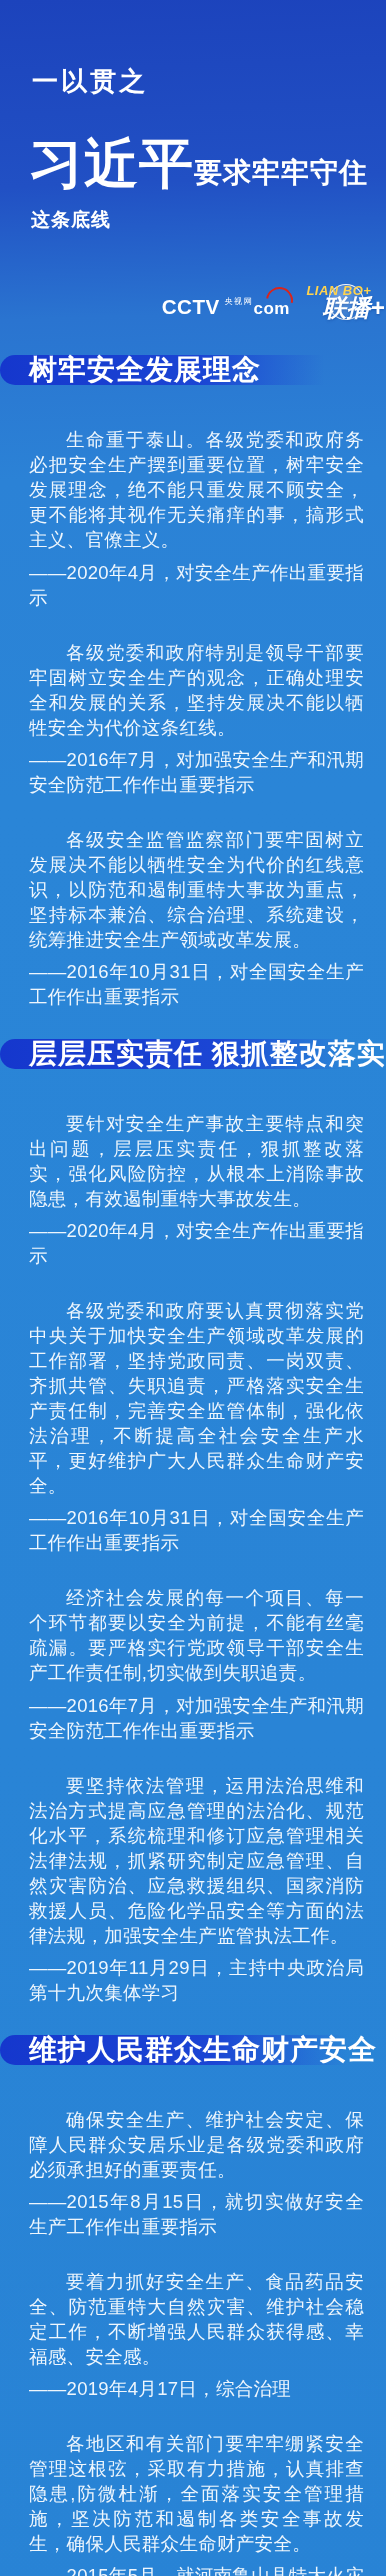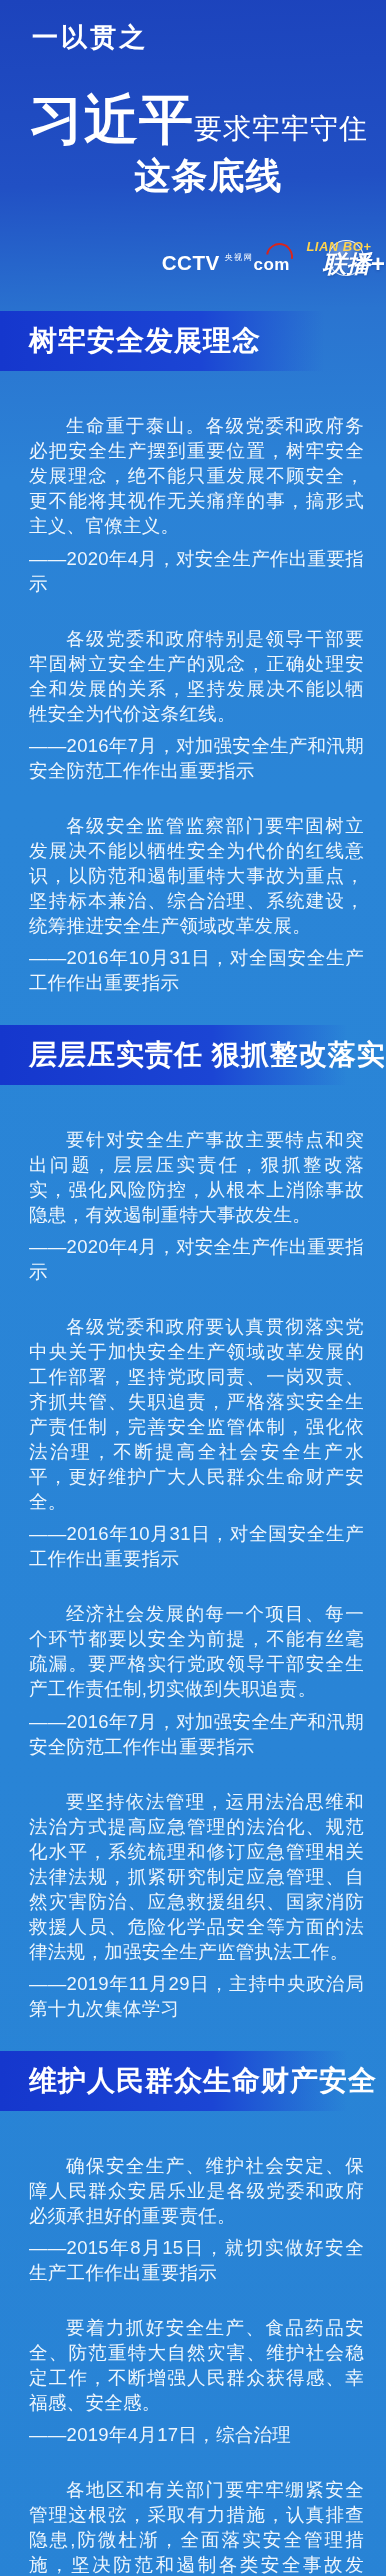--- a/index.html
+++ b/index.html
@@ -8,38 +8,38 @@
   .page {
     position:relative;
     width:386px; height:2658px;
     overflow:hidden;
     background:linear-gradient(178deg,
       #1c43bc 0%, #2150c4 7%, #2a74d0 12%,
       #2b82d6 18%, #2a85d7 30%, #2883d5 100%);
   }
 
   
-  header { padding-top:21px; }
+  header { padding-top:65px; }
 
   .kicker {
     margin-left:32px;
     font-size:26px; font-weight:bold; color:#ffffff;
     letter-spacing:3.1px; line-height:32px;
   }
 
   .title-line1 {
     margin:39px 16px 0 29px;
     display:flex; align-items:flex-end; line-height:1;
   }
   .title-name { font-size:54px; font-weight:bold; color:#ffffff; letter-spacing:1px; }
-  .title-rest { font-size:28px; font-weight:normal; color:#ffffff; padding-bottom:3.1px; letter-spacing:1px; }
+  .title-rest { font-size:28px; font-weight:bold; color:#ffffff; padding-bottom:3.1px; letter-spacing:1px; }
   .title-line2 {
     margin:13.4px 0 0 31px;
-    font-size:36px; font-weight:bold; color:#ffffff;
-    line-height:34px; letter-spacing:1px;text-align:center;
+    font-size:19px; font-weight:bold; color:#ffffff;
+    line-height:34px; letter-spacing:1px;
   }
 
   .logo-row {
     margin-top:46px; height:40px;
     display:flex; justify-content:flex-end; align-items:center;
     padding-right:21.6px; gap:16.5px;
   }
 
   .cctv { display:flex; align-items:center; gap:4.6px; position:relative;margin-top:8px; }
   .cctv-word {
@@ -72,26 +72,27 @@
   }
   .lianbo-cn {
     position:absolute; left:16px; top:8.8px;
     font-size:24px; font-weight:bold; font-style:italic;
     color:#ffffff; white-space:nowrap;
     text-shadow:0 1px 2.6px rgba(0,40,120,0.35);
   }
 
   
   .band {
-    height:60px; margin-top:12.4px; margin-bottom:42px;
+    height:30px; margin-top:12.4px; margin-bottom:42px;
     display:flex; align-items:center;
     padding-left:29px; box-sizing:border-box;
     font-size:28px; font-weight:bold; color:#ffffff;
     letter-spacing:1px; white-space:nowrap;
     background:linear-gradient(90deg,#1537cd 0%,#1b45d4 55%,rgba(27,69,212,0) 90%);
+    border-radius:17px;
   }
   .band--first {
     margin-top:32px;
     background:linear-gradient(90deg,#1537cd 0%,#1b45d4 52%,rgba(27,69,212,0) 84%);
   }
 
   .para, .attr {
     margin:0 22px 7.2px 29px;
     font-size:18.5px; line-height:25px;
     color:#eef6fd; letter-spacing:0.3px;

